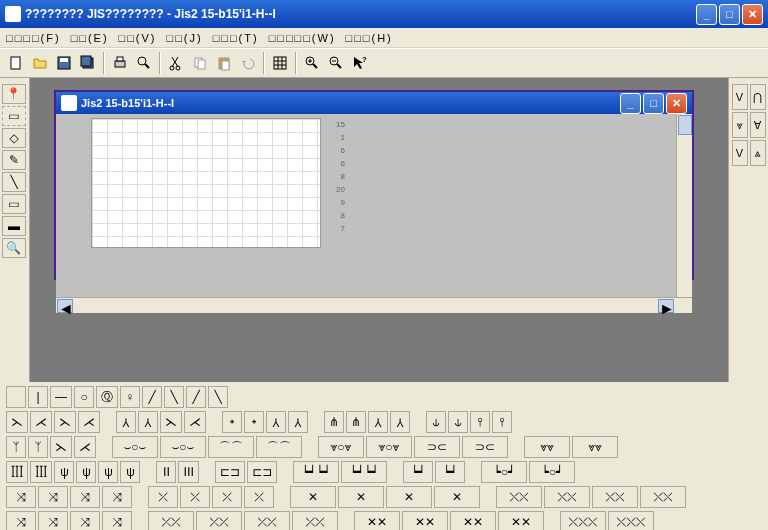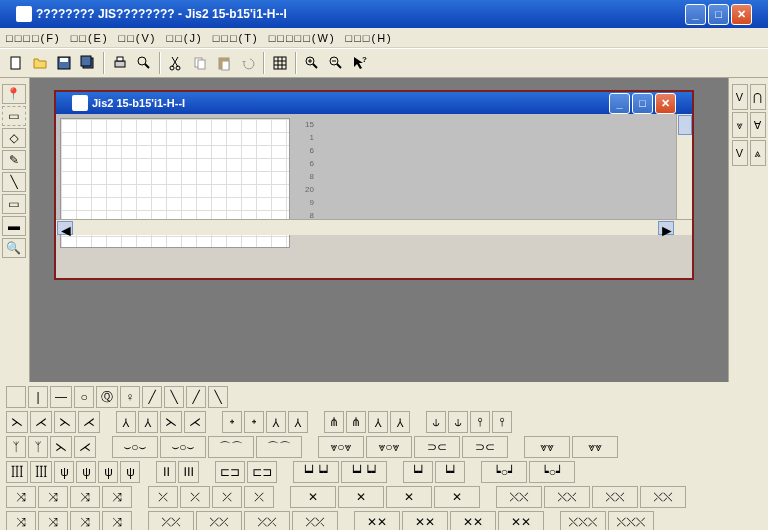--- a/index.html
+++ b/index.html
@@ -1,19 +1,19 @@
 <!DOCTYPE html>
 <html><head>
 <meta charset="utf-8">
 <style>
 * { box-sizing: border-box; margin: 0; padding: 0; font-family: Tahoma, sans-serif; }
 body { width: 768px; height: 530px; overflow: hidden; background: #ece9d8; }
 
 
-.titlebar { height: 28px; background: linear-gradient(to bottom, #2a6fd8 0%, #1c57c7 50%, #0d42b5 100%); display: flex; align-items: center; padding: 0 16px; color: #fff; font-size: 12px; font-weight: bold; }
+.titlebar { height: 28px; background: linear-gradient(to bottom, #2a6fd8 0%, #1c57c7 50%, #0d42b5 100%); display: flex; align-items: center; padding: 0 5px; color: #fff; font-size: 12px; font-weight: bold; }
 .titlebar .icon { width: 16px; height: 16px; margin-right: 4px; background: #fff; border-radius: 2px; }
 .titlebar .spacer { flex: 1; }
 .win-btn { width: 21px; height: 21px; margin-left: 2px; border: 1px solid #fff; border-radius: 3px; display: flex; align-items: center; justify-content: center; font-size: 11px; font-weight: bold; }
 .win-btn.min, .win-btn.max { background: linear-gradient(#5a8fe0,#3a6fc8); }
 .win-btn.close { background: linear-gradient(#e88060,#d44a20); }
 
 
 .menubar { height: 20px; background: #ece9d8; display: flex; align-items: center; padding: 0 6px; font-size: 11px; letter-spacing: 2px; border-bottom: 1px solid #d4d0c8; }
 .menubar span { margin-right: 10px; }
 
@@ -26,23 +26,23 @@
 
 .main { display: flex; height: 304px; }
 .lefttool { width: 30px; background: #ece9d8; border-right: 1px solid #aca899; padding: 6px 2px; }
 .lefttool .lb { width: 24px; height: 20px; border: 1px solid #aca899; background: #ece9d8; margin-bottom: 2px; display: flex; align-items: center; justify-content: center; font-size: 12px; }
 .workspace { flex: 1; background: #7a7a7a; position: relative; padding: 18px 16px; }
 .righttool { width: 40px; background: #ece9d8; border-left: 1px solid #aca899; padding: 6px 2px; display: flex; flex-direction: column; align-items: center; gap: 2px; }
 .righttool .rb { width: 16px; height: 26px; border: 1px solid #aca899; background: #ece9d8; display: flex; align-items: center; justify-content: center; font-size: 11px; }
 .righttool .rrow { display: flex; gap: 2px; }
 
 
-.child { position: absolute; left: 24px; top: 12px; width: 640px; height: 190px; border: 2px solid #7f1d1d; background: #d4d0c8; }
+.child { position: absolute; left: 24px; top: 12px; width: 640px; height: 190px; border: 2px solid #4c1d95; background: #d4d0c8; }
 .child .titlebar { height: 22px; font-size: 11px; }
-.child-body { display: flex; height: 105px; background: #c0c0c0; }
+.child-body { display: flex; height: 183px; background: #c0c0c0; padding-left: 31px; }
 .grid { width: 230px; height: 130px; background: #fff; margin: 4px; border: 1px solid #999; background-image: repeating-linear-gradient(to right, #ddd 0, #ddd 1px, transparent 1px, transparent 15px), repeating-linear-gradient(to bottom, #ddd 0, #ddd 1px, transparent 1px, transparent 13px); }
 .nums { width: 20px; padding-top: 4px; font-size: 8px; color: #666; line-height: 13px; text-align: right; }
 .child-scroll { width: 16px; background: #ece9d8; border-left: 1px solid #aca899; margin-left: auto; }
 .child-scroll .thumb { width: 14px; height: 20px; background: #c8d4ea; border: 1px solid #7a96c8; margin: 1px; }
 .hscroll { height: 16px; background: #ece9d8; border-top: 1px solid #aca899; position: relative; }
 .hscroll .lbtn, .hscroll .rbtn { width: 16px; height: 14px; background: #c8d4ea; border: 1px solid #7a96c8; position: absolute; top: 1px; }
 .hscroll .lbtn { left: 1px; } .hscroll .rbtn { right: 18px; }
 .hscroll .corner { width: 16px; height: 14px; position: absolute; right: 0; top: 0; }
 
 

